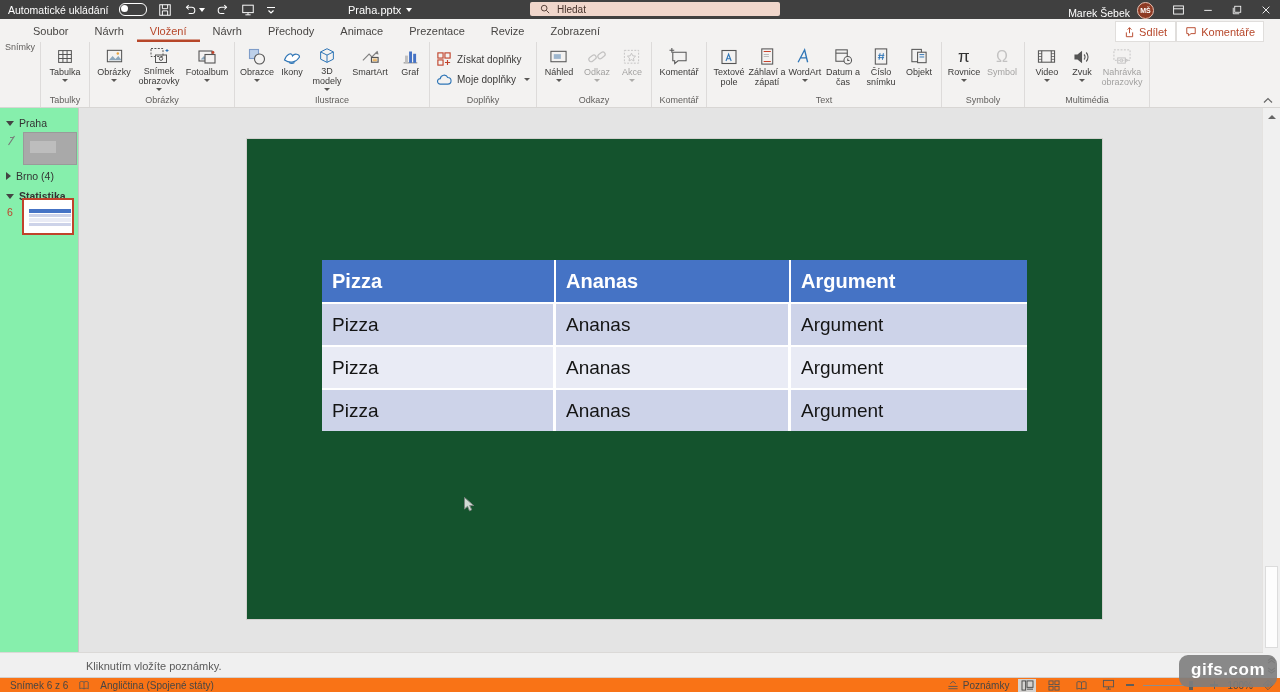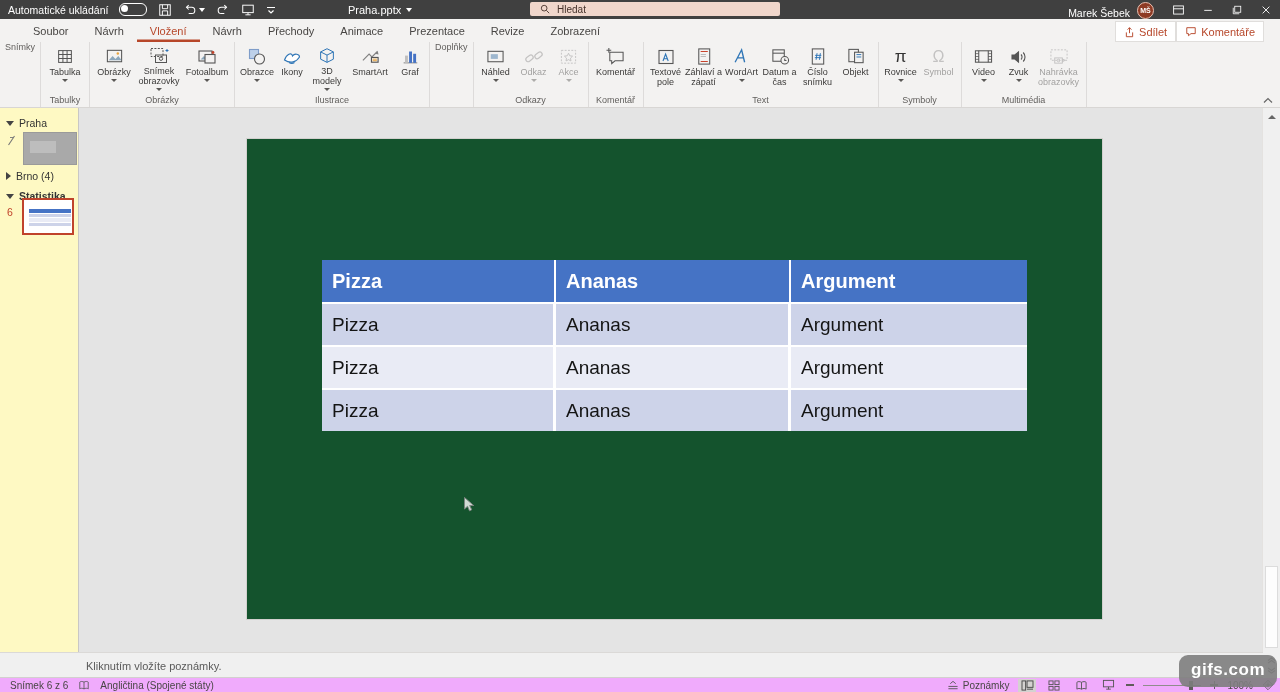--- a/index.html
+++ b/index.html
@@ -41,21 +41,21 @@
   .b .ic{height:21px;display:flex;align-items:center;justify-content:center;}
   .b.n{width:32px}.b.m{width:38px}.b.w{width:48px}
   .chev{width:0;height:0;border-left:3px solid transparent;border-right:3px solid transparent;
         border-top:3.5px solid #5a5856;margin-top:2px;}
   .dis{opacity:.45;}
   .stackg .gi{flex-direction:column;align-items:flex-start;justify-content:center;gap:4px;}
   .bw{display:flex;align-items:center;gap:5px;font-size:10px;color:#3B3A39;padding:1px 3px;white-space:nowrap;}
   .glyph{font-size:15px;color:#333;}
   .collapse{position:absolute;right:7px;bottom:3px;}
   
-  .sidebar{position:absolute;left:0;top:108px;width:78px;bottom:40px;background:#fef9c3;
+  .sidebar{position:absolute;left:0;top:108px;width:78px;bottom:40px;background:#86efac;
            border-right:1px solid #C9C7C5;font-size:10.5px;color:#333;}
   .sect{position:absolute;left:6px;display:flex;align-items:center;gap:5px;}
   .trie{width:0;height:0;border-left:4px solid transparent;border-right:4px solid transparent;border-top:5px solid #444;}
   .tric{width:0;height:0;border-top:4px solid transparent;border-bottom:4px solid transparent;border-left:5px solid #444;}
   .thumb1{position:absolute;left:23px;top:24px;width:52px;height:31px;background:#A9A9A9;border:1px solid #9a9a9a;}
   .thumb1 i{position:absolute;left:6px;top:8px;width:26px;height:12px;background:#BDBDBD;display:block;}
   .num6{position:absolute;left:7px;top:98px;color:#C0432B;font-size:10.5px;}
   .thumb6{position:absolute;left:22px;top:90px;width:52px;height:37px;background:#fff;border:2px solid #C0432B;box-sizing:border-box;}
   .mt{position:absolute;left:5px;top:9px;width:42px;}
   .mt div{height:3.5px;margin-bottom:1px;}
@@ -77,21 +77,21 @@
   .sb{position:absolute;right:0;top:108px;width:17px;bottom:40px;background:#F0F0F0;border-left:1px solid #E4E2E0;}
   .sbu{position:absolute;top:2px;left:0;width:17px;height:14px;display:flex;align-items:center;justify-content:center;}
   .sbthumb{position:absolute;left:2px;right:2px;top:458px;height:80px;background:#FDFDFD;border:1px solid #DCDCDC;}
   .sbx{position:absolute;right:0;bottom:14px;width:17px;height:26px;background:#F0F0F0;display:flex;
        flex-direction:column;align-items:center;justify-content:center;gap:3px;z-index:4;}
   .tri-u{width:0;height:0;border-left:4px solid transparent;border-right:4px solid transparent;border-bottom:4px solid #666;}
   
   .notes{position:absolute;left:0;right:17px;bottom:14px;height:26px;background:#F0F0F0;
          border-top:1px solid #DBD9D7;display:flex;align-items:center;padding-left:86px;
          font-size:11px;color:#5a5a5a;box-sizing:border-box;}
-  .status{position:absolute;left:0;right:0;bottom:0;height:14px;background:#f0abfc;border-top:1px solid #D2D0CE;
+  .status{position:absolute;left:0;right:0;bottom:0;height:14px;background:#f97316;border-top:1px solid #D2D0CE;
           display:flex;align-items:center;font-size:10px;color:#484644;}
   .status .sp{margin-left:10px;display:flex;align-items:center;gap:4px;}
   .sr{margin-left:auto;display:flex;align-items:center;gap:9px;padding-right:6px;}
   .vbtn{width:18px;height:13px;display:flex;align-items:center;justify-content:center;}
   .vbtn.sel{background:#D4D2D0;}
   .ztrack{width:58px;height:1px;background:#8f8d8b;position:relative;}
   .zthumb{position:absolute;left:46px;top:-4px;width:3.5px;height:9px;background:#5f5d5b;}
   .zminus{width:8px;height:1.6px;background:#5f5d5b;}
   .zplus{position:relative;width:8px;height:8px;}
   .zplus::before{content:"";position:absolute;top:3.2px;left:0;width:8px;height:1.6px;background:#5f5d5b;}
@@ -319,20 +319,42 @@
               <rect x="14.5" y="7" width="3.2" height="10" fill="#4472C4"></rect>
             </svg>
           </span>
         <span>Graf</span>
       </div>
     </div>
     <div class="gl">Ilustrace</div>
   </div>
 
   <div class="g stackg">
+    <div class="gi">
+      <div class="bw">
+        <span>
+            <svg width="16" height="16" viewBox="0 0 17 17" fill="none" stroke="#C0432B" stroke-width="1.2">
+              <rect x="2" y="2" width="5.5" height="5.5"></rect>
+              <rect x="9.5" y="2" width="5.5" height="5.5"></rect>
+              <rect x="2" y="9.5" width="5.5" height="5.5"></rect>
+              <path d="M12.2 9.5v5.5M9.5 12.2H15"></path>
+            </svg>
+          </span>
+        <span>Získat doplňky</span>
+      </div>
+      <div class="bw">
+        <span>
+            <svg width="16" height="13" viewBox="0 0 17 14" fill="none" stroke="#2E75B6" stroke-width="1.2">
+              <path d="M4.5 12a3 3 0 010-6 4.2 4.2 0 018-1.2A3.2 3.2 0 0112.5 12z"></path>
+            </svg>
+          </span>
+        <span>Moje doplňky</span>
+        <span class="chev" style="margin:0 0 0 3px;"></span>
+      </div>
+    </div>
     <div class="gl">Doplňky</div>
   </div>
 
   <div class="g">
     <div class="gi">
       <div class="b m">
         <span class="ic">
             <svg width="21" height="18" viewBox="0 0 22 19" fill="none" stroke="#555" stroke-width="1.1">
               <rect x="3" y="3.5" width="16" height="11"></rect>
               <rect x="6" y="6.5" width="7.5" height="5" fill="#9DB6CE" stroke="none"></rect>

